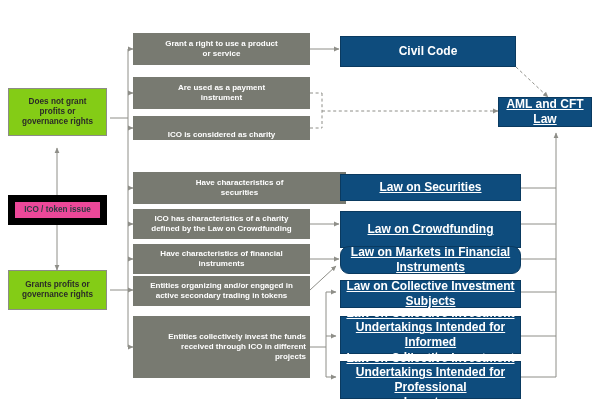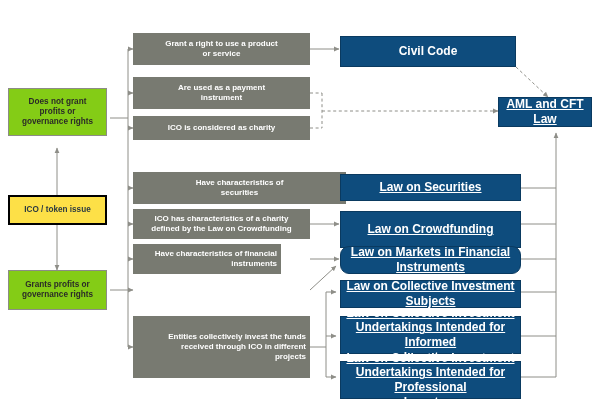--- a/index.html
+++ b/index.html
@@ -42,22 +42,22 @@
   }
   
   .node-white {
     background: #84cc16;
     border: 1px solid #8c8c86;
     color: #2b2b28;
     font-size: 8.2px;
     font-weight: bold;
   }
   .node-white-accent {
-    background: #fde047;
-    border: 2px solid #000000;
+    background: #ec4899;
+    border: 7px solid #000000;
     color: #2b3a42;
     font-size: 8.2px;
     font-weight: bold;
   }
   
   .node-gray {
     background: #787a71;
     border: none;
     color: #ffffff;
     font-size: 8.0px;
@@ -165,39 +165,43 @@
   <div class="node node-gray" style="left:133px; top:33px; width:177px; height:32px;">
     <span class="node-label">Grant a right to use a product
 or service</span>
   </div>
 
   <div class="node node-gray" style="left:133px; top:77px; width:177px; height:32px;">
     <span class="node-label">Are used as a payment
 instrument</span>
   </div>
 
-  <div class="node node-gray" style="left:133px; top:116px; width:177px; height:24px;">
+  <div class="node node-gray" style="left:133px; top:116px; width:177px; height:24px;align-items:flex-end;">
     <span class="node-label">ICO is considered as charity</span>
   </div>
 
   <div class="node node-gray" style="left:133px; top:172px; width:213px; height:32px;">
     <span class="node-label">Have characteristics of
 securities</span>
   </div>
 
   <div class="node node-gray" style="left:133px; top:209px; width:177px; height:30px;">
     <span class="node-label">ICO has characteristics of a charity
 defined by the Law on Crowdfunding</span>
   </div>
 
-  <div class="node node-gray" style="left:133px; top:244px; width:148px; height:30px;text-align:right;">
+  <div class="node node-gray" style="left:133px; top:244px; width:177px; height:30px;">
     <span class="node-label">Have characteristics of financial
 instruments</span>
   </div>
 
+  <div class="node node-gray" style="left:133px; top:276px; width:177px; height:30px;">
+    <span class="node-label">Entities organizing and/or engaged in
+active secondary trading in tokens</span>
+  </div>
 
   <div class="node node-gray" style="left:133px; top:316px; width:177px; height:62px;text-align:right;">
     <span class="node-label">Entities collectively invest the funds
 received through ICO in different
 projects</span>
   </div>
 
   <div class="node node-blue" style="left:340px; top:36px; width:176px; height:31px;">
     <span class="node-label">Civil Code</span>
   </div>

